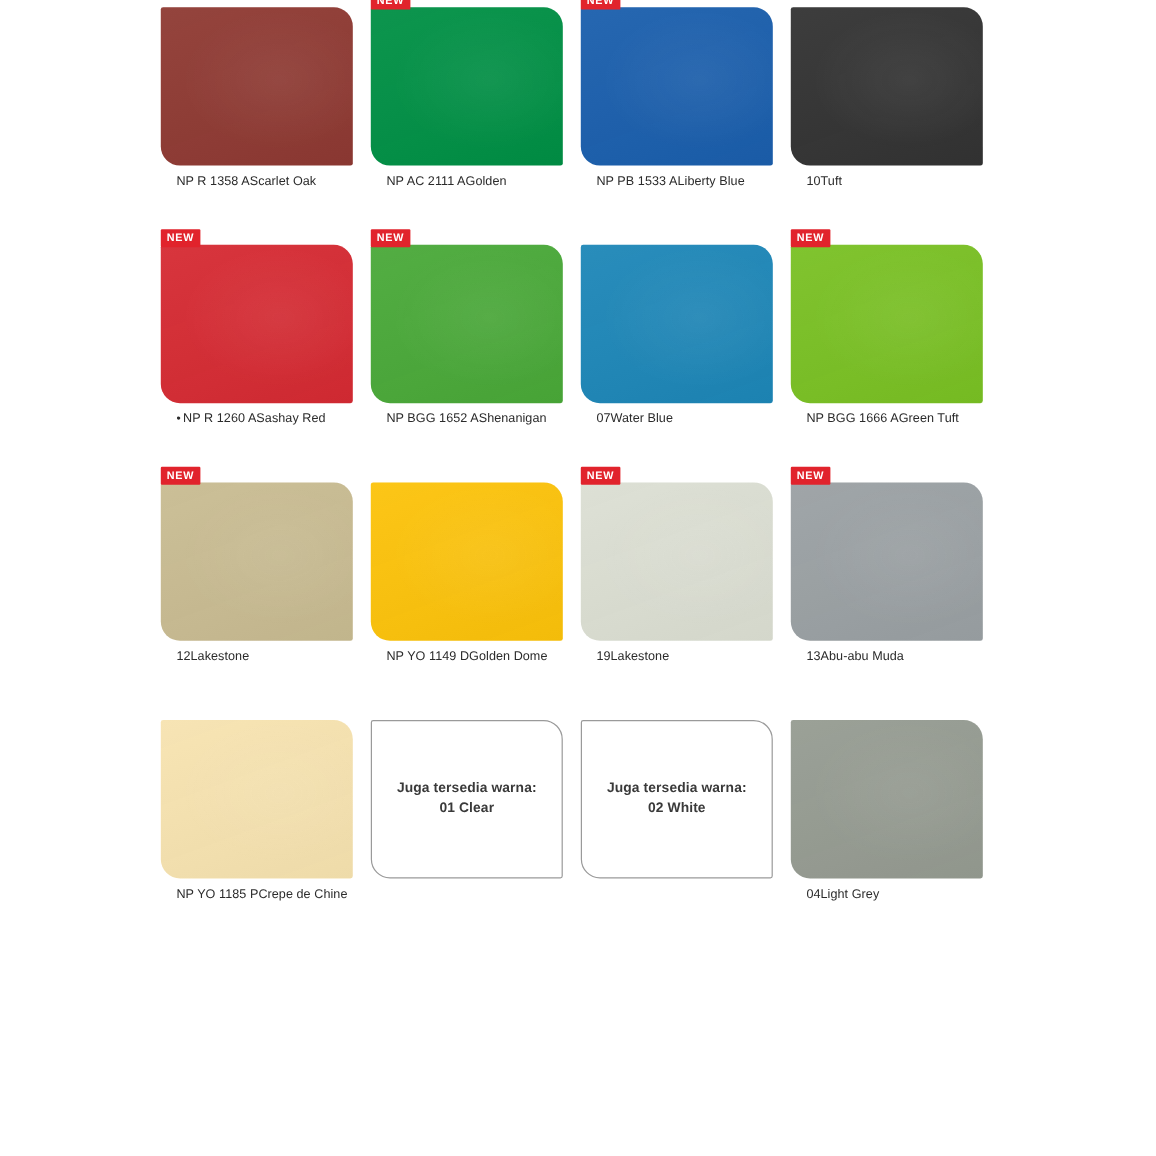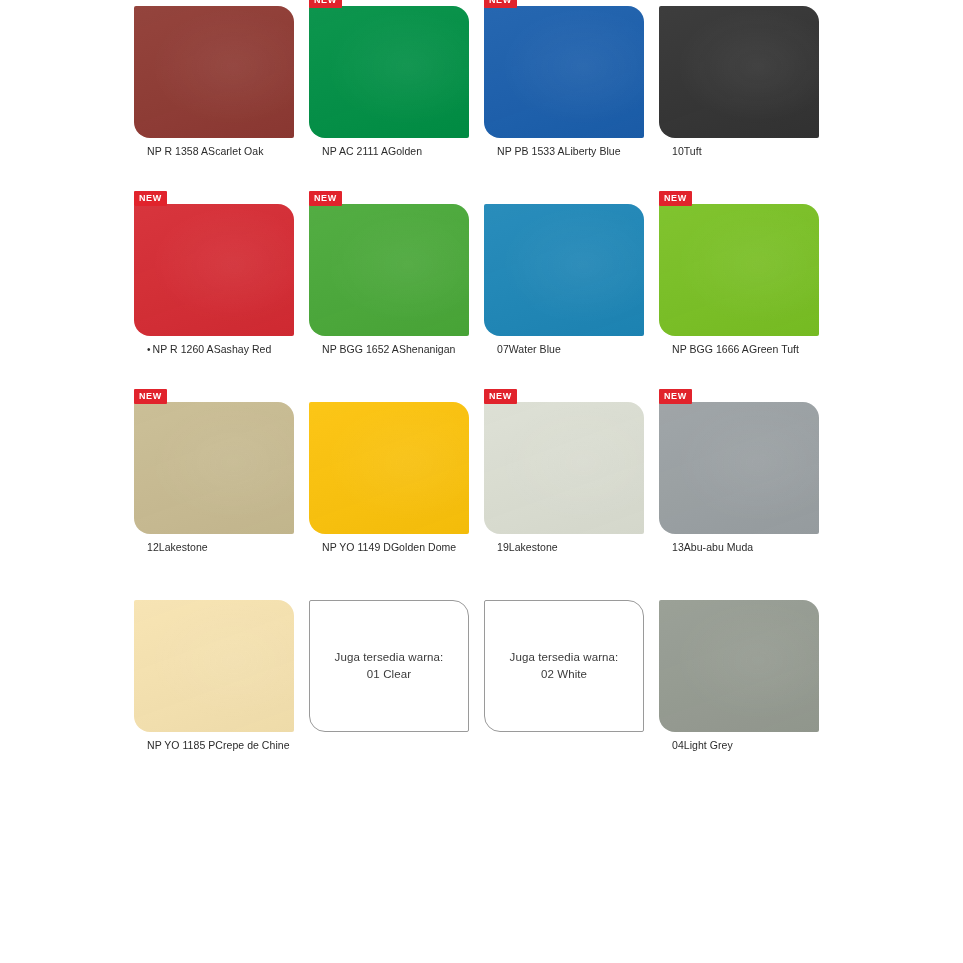--- a/index.html
+++ b/index.html
@@ -66,20 +66,21 @@
     background:
       radial-gradient(ellipse at 62% 46%, rgba(255,255,255,0.055) 0%, rgba(255,255,255,0.0) 58%),
       linear-gradient(160deg, rgba(255,255,255,0.05) 0%, rgba(0,0,0,0.035) 100%);
     pointer-events: none;
   }
 
   .chip.outlined {
     background: #ffffff;
     border: 1px solid #9a9a9a;
     box-sizing: border-box;
+    font-weight: bold;
   }
   .chip.outlined::after { background: none; }
 
   .chip-note {
     position: absolute;
     inset: 0;
     display: flex;
     flex-direction: column;
     align-items: center;
     justify-content: center;

